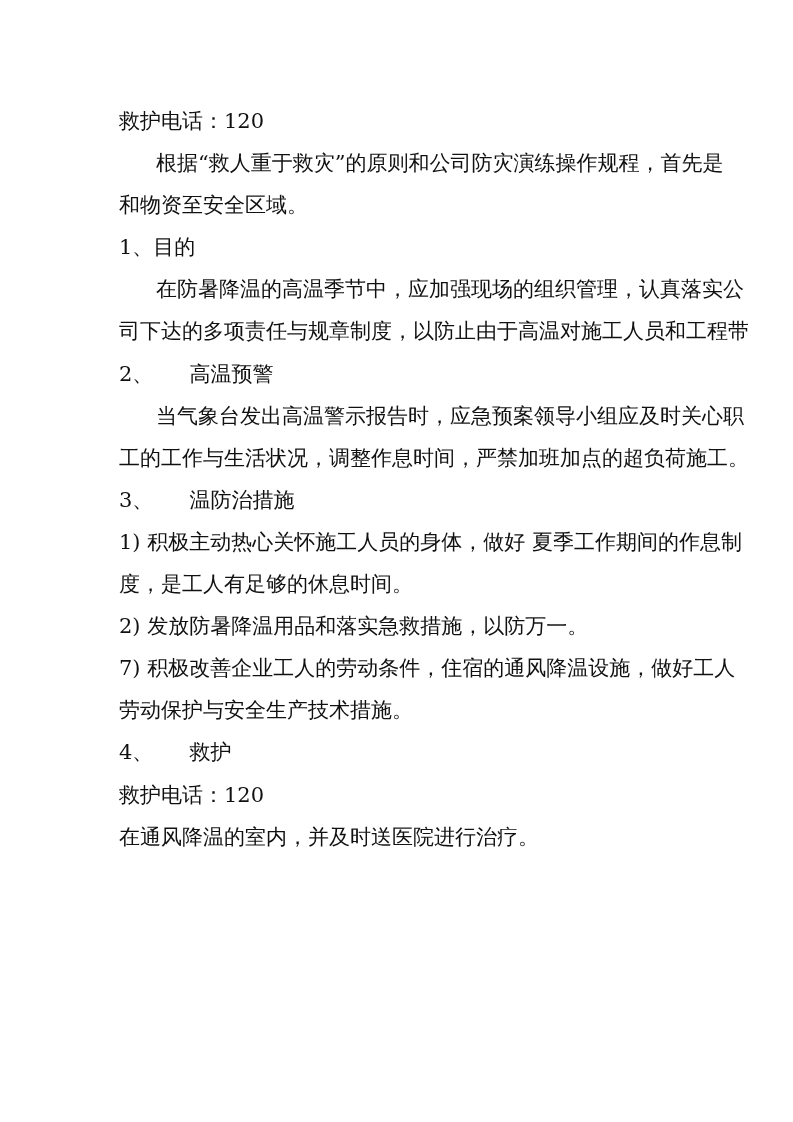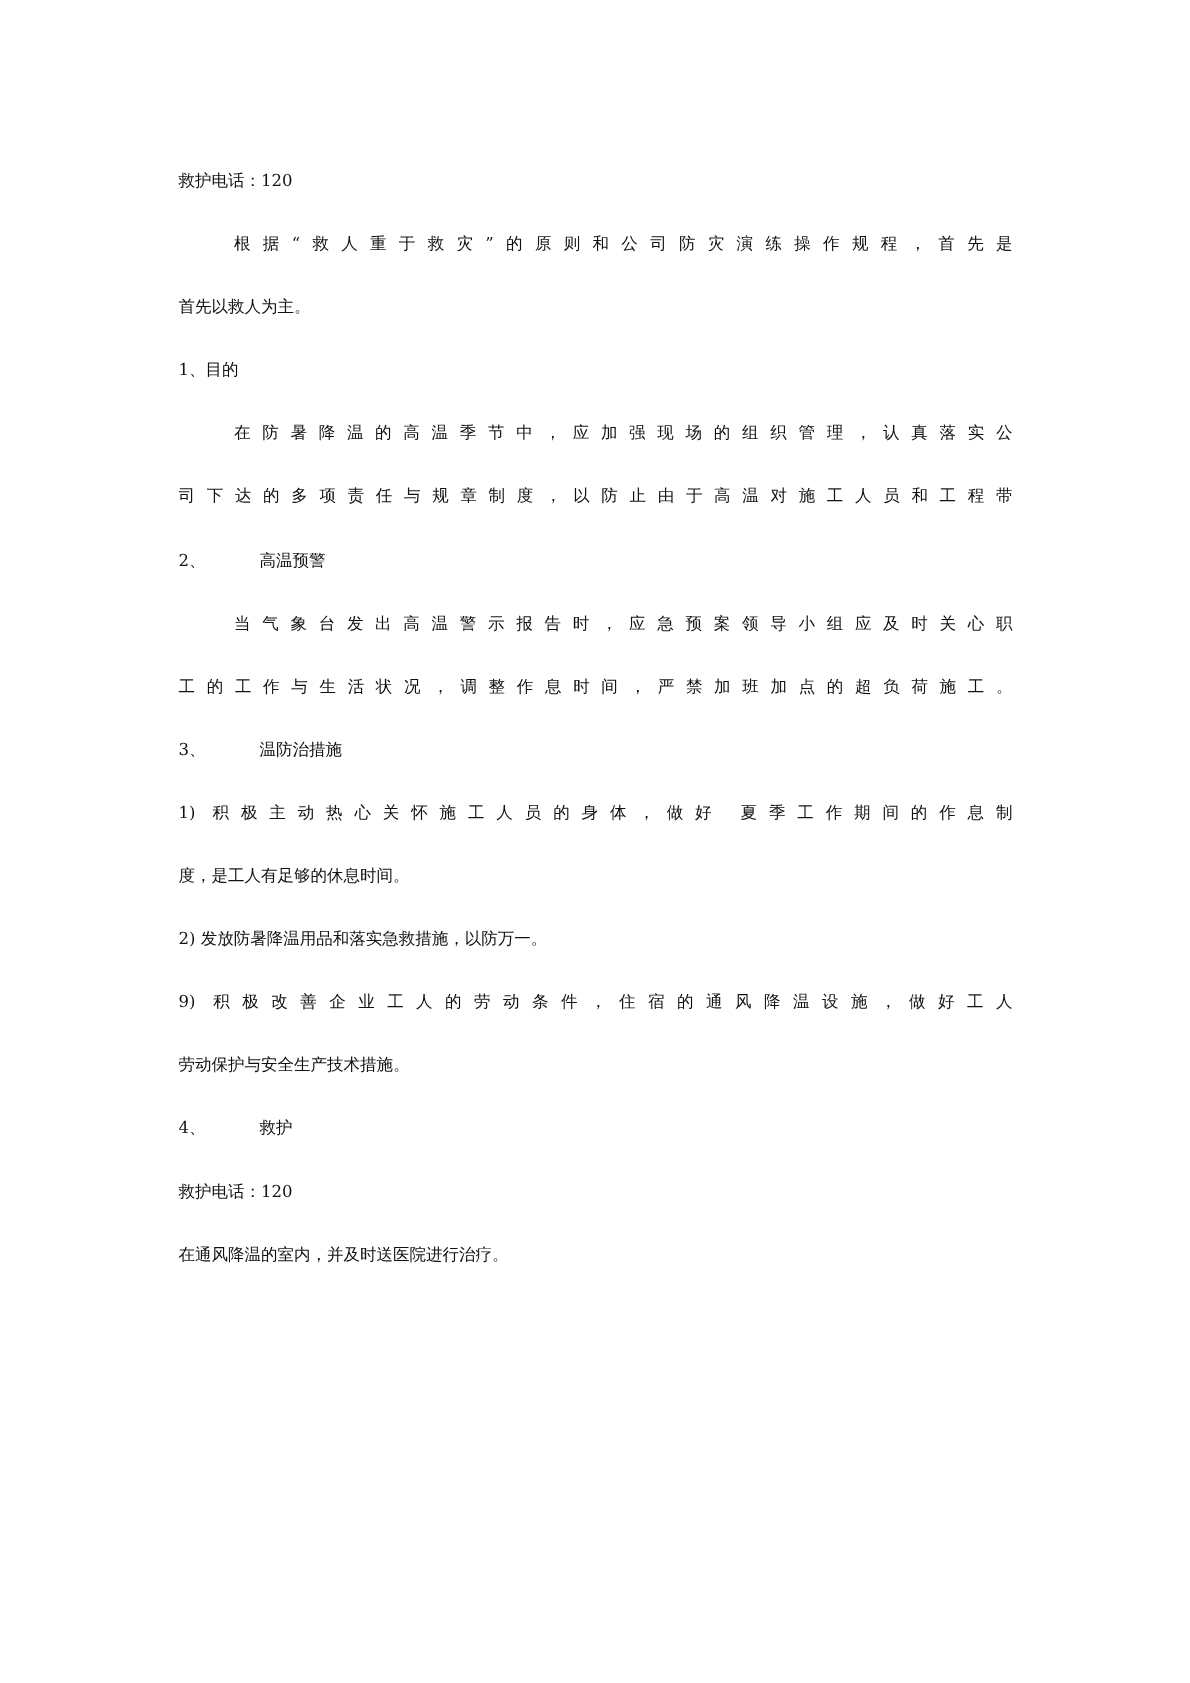--- a/index.html
+++ b/index.html
@@ -1,56 +1,56 @@
 <!DOCTYPE html>
 <html><head>
 <meta charset="utf-8">
 <style>
   html, body { margin: 0; padding: 0; background: #ffffff; }
   body { width: 793px; height: 1122px; position: relative; overflow: hidden; }
   .page {
     position: absolute; left: 119px; top: 100px; width: 556px;
     font-family: "DejaVu Serif", "Liberation Serif", serif;
-    font-size: 11px; color: #111111;
+    font-size: 21px; color: #111111;
     line-height: 42.1px;
   }
   .line { white-space: nowrap; height: 42.1px; }
   .indent { padding-left: 37px; }
   .num { display: inline-block; }
   .gap1 { display: inline-block; width: 28px; }
   .gap2 { display: inline-block; width: 36px; }
   .just { text-align: justify; text-align-last: justify; }
 </style>
 </head>
 <body>
 
 <div class="page">
 
   <div class="line">救护电话：120</div>
   <div class="line indent just">根据“救人重于救灾”的原则和公司防灾演练操作规程，首先是</div>
-  <div class="line">首先以救人为主。</div>
+  <div class="line">和物资至安全区域。</div>
 
 
   <div class="line">1、目的</div>
   <div class="line indent just">在防暑降温的高温季节中，应加强现场的组织管理，认真落实公</div>
   <div class="line just">司下达的多项责任与规章制度，以防止由于高温对施工人员和工程带</div>
 
   <div class="line">
     <span class="num">2、</span><span class="gap2"></span><span>高温预警</span>
   </div>
   <div class="line indent just">当气象台发出高温警示报告时，应急预案领导小组应及时关心职</div>
   <div class="line just">工的工作与生活状况，调整作息时间，严禁加班加点的超负荷施工。</div>
 
   <div class="line">
     <span class="num">3、</span><span class="gap2"></span><span>温防治措施</span>
   </div>
   <div class="line just">1) 积极主动热心关怀施工人员的身体，做好 夏季工作期间的作息制</div>
   <div class="line">度，是工人有足够的休息时间。</div>
   <div class="line">2) 发放防暑降温用品和落实急救措施，以防万一。</div>
-  <div class="line just">9) 积极改善企业工人的劳动条件，住宿的通风降温设施，做好工人</div>
+  <div class="line just">7) 积极改善企业工人的劳动条件，住宿的通风降温设施，做好工人</div>
   <div class="line">劳动保护与安全生产技术措施。</div>
 
   <div class="line">
     <span class="num">4、</span><span class="gap2"></span><span>救护</span>
   </div>
   <div class="line">救护电话：120</div>
   <div class="line">在通风降温的室内，并及时送医院进行治疗。</div>
 
 </div>
 

